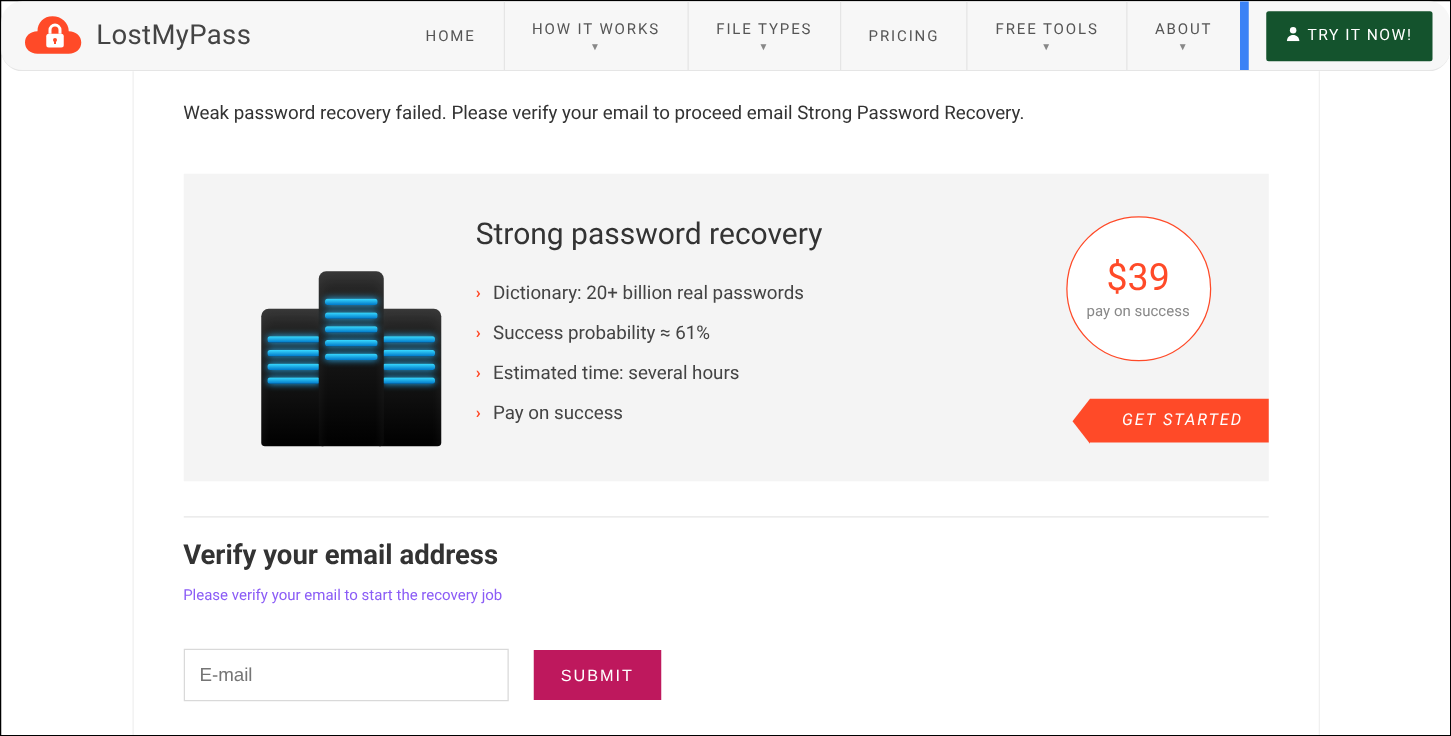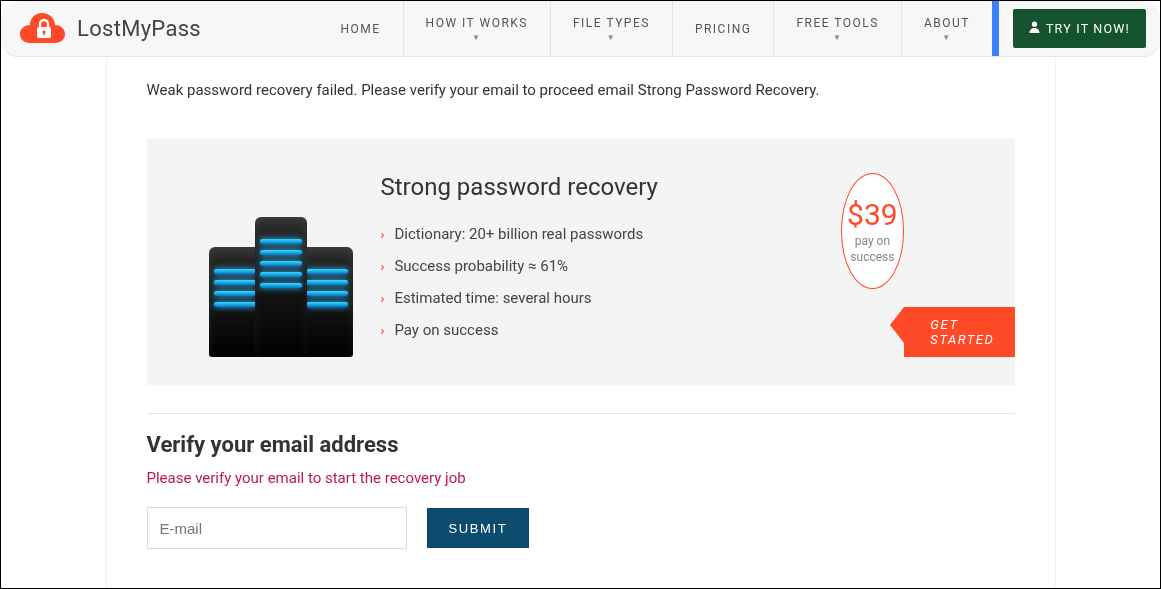--- a/index.html
+++ b/index.html
@@ -111,21 +111,21 @@
     display:flex; align-items:center; gap:10px;
     color:#444; font-size:15px;
     margin-bottom: 14px;
   }
   .feat-caret {
     color:#ff4a28; font-weight:bold; font-size:13px;
   }
   .card-right {
     width: 140px;
     flex-shrink:0;
-    display:flex; flex-direction:row; 
+    display:flex; flex-direction:column; align-items:center;
   }
   .price-circle {
     width:116px; height:116px; border:1px solid #ff4a28; border-radius:50%;
     display:flex; flex-direction:column; align-items:center; justify-content:center;
     background:#fff;
   }
   .price-circle .price { color:#ff4a28; font-size:30px; font-weight:400; }
   .price-circle .sub { color:#888; font-size:12px; text-align:center; line-height:1.3; margin-top:2px;}
   .ribbon {
     margin-top: 30px;
@@ -139,28 +139,28 @@
     font-style: italic;
   }
   .ribbon::before {
     content:""; position:absolute; left:-14px; top:0;
     border-top:18px solid transparent;
     border-bottom:18px solid transparent;
     border-right:14px solid #ff4a28;
   }
   .divider { border:none; border-top:1px solid #e6e6e6; margin:28px 0 18px 0;}
   .verify-title { font-size:22px; color:#333; font-weight:700; margin-bottom:12px;}
-  .verify-sub { font-size:15px; color:#be185d; margin-bottom:20px;}
+  .verify-sub { font-size:12px; color:#8b5cf6; margin-bottom:36px;}
   .form-row { display:flex; gap:20px; align-items:center; }
   .email-input {
     width:260px; height:42px; padding:0 12px;
     font-size:15px; color:#888; border:1px solid #d9d9d9; background:#fff;
   }
   .submit-btn {
-    height:40px; padding:0 22px; background:#0c4a6e; color:#fff;
+    height:40px; padding:0 22px; background:#be185d; color:#fff;
     font-size:13px; letter-spacing:1.6px; border:none; cursor:pointer;
   }
   
   .server {
     position:relative; width:160px; height:150px;
   }
   .tower {
     position:absolute; bottom:0; width:52px; border-radius:6px 6px 3px 3px;
     background:linear-gradient(180deg,#2a2a2a,#000);
     box-shadow:inset 0 6px 10px rgba(255,255,255,.08);

